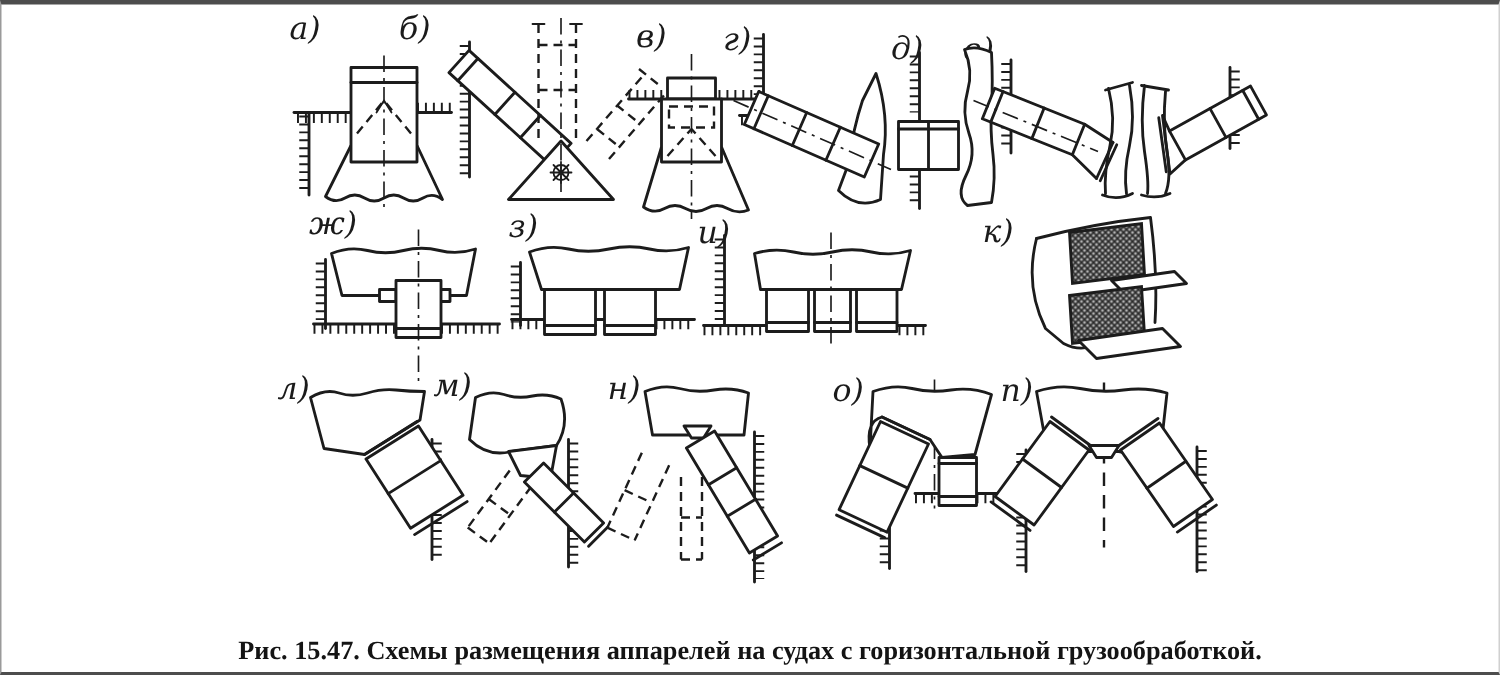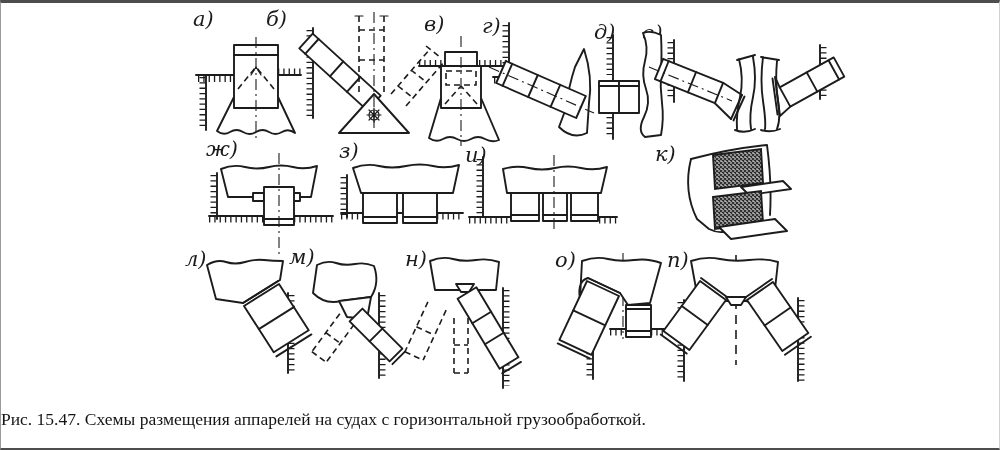--- a/index.html
+++ b/index.html
@@ -9,22 +9,22 @@
     border-top:3px solid #4d4d4d; border-bottom:2px solid #4d4d4d;
     border-left:1px solid #9a9a9a; border-right:1px solid #d0d0d0;
     overflow:hidden;
     font-family:"DejaVu Serif","Liberation Serif",serif;
   }
   .sublabel{
     position:absolute; font-style:italic; font-size:21px; line-height:1;
     color:#1b1b1b; letter-spacing:0;
   }
   .caption{
-    position:absolute; left:0; top:406px; width:100%; text-align:left;
-    font-size:17.5px; color:#141414; font-family:"Liberation Serif",serif;
+    position:absolute; left:0; top:420px; width:100%; text-align:center;
+    font-size:17.5px; color:#141414; font-family:"Liberation Serif",serif;font-weight:bold;
   }
   svg{position:absolute; overflow:visible;}
   
   .k{fill:none;stroke:#1c1c1c;stroke-width:1.9;stroke-linecap:round;stroke-linejoin:round;}
   .w{fill:#ffffff;stroke:#1c1c1c;stroke-width:1.9;stroke-linejoin:round;}
   .d{fill:none;stroke:#1c1c1c;stroke-width:1.6;stroke-dasharray:6 4;stroke-linecap:butt;}
   .c{fill:none;stroke:#1c1c1c;stroke-width:1.1;stroke-dasharray:11 4 2 4;stroke-linecap:butt;}
   .ld{fill:none;stroke:#1c1c1c;stroke-width:1.6;stroke-dasharray:9 6;stroke-linecap:butt;}
   .t{fill:none;stroke:#1c1c1c;stroke-width:6;stroke-dasharray:1.3 4;stroke-linecap:butt;}
   .n{fill:none;stroke:#1c1c1c;stroke-width:1.2;stroke-linecap:round;}

